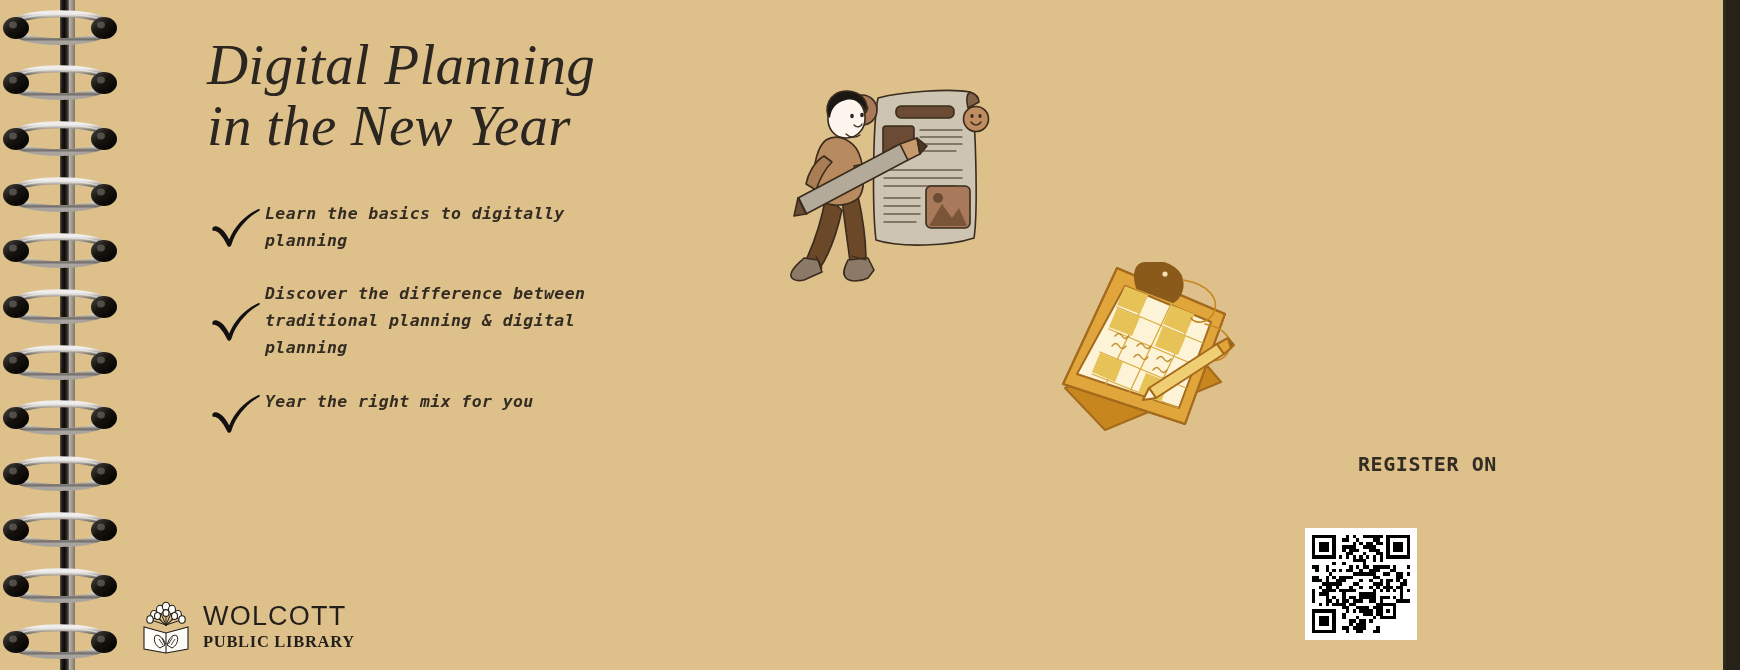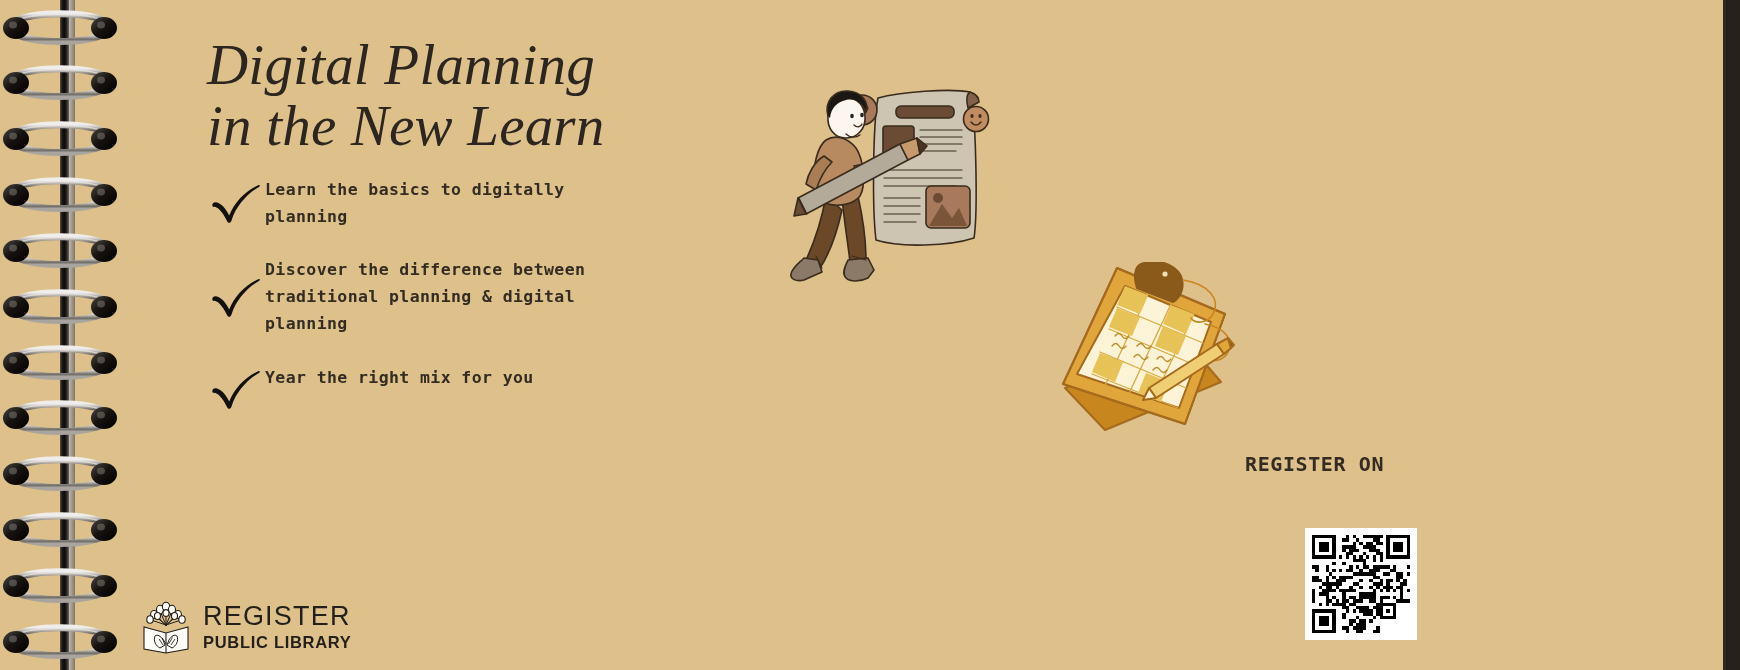--- a/index.html
+++ b/index.html
@@ -100,22 +100,23 @@
     margin-top: 20px;
     font-family: "Liberation Sans", sans-serif;
     font-weight: bold;
     font-size: 26px;
     line-height: 1.26;
     color: #7b86a3;
     letter-spacing: .2px;
   }
 
   .bullets {
-    margin-top: 20px;
+    margin-top: 44px;
     list-style: none;
+    font-style: italic;
   }
   .bullet {
     position: relative;
     display: flex;
     align-items: flex-start;
     margin-bottom: 26px;
     min-height: 42px;
   }
   .check {
     flex: 0 0 58px;
@@ -148,21 +149,21 @@
   .logo-mark { width: 56px; height: 62px; flex: 0 0 56px; }
   .logo-words { line-height: 1; padding-top: 2px; }
   .logo-name {
     font-family: "Liberation Sans", sans-serif;
     font-size: 27px;
     letter-spacing: 1.2px;
     color: #231f1a;
     font-weight: 400;
   }
   .logo-sub {
-    font-family: Liberation Sans, sans-serif;
+    font-family: Liberation Serif, serif;
     font-size: 16.5px;
     font-weight: bold;
     letter-spacing: .7px;
     color: #231f1a;
     margin-top: 4px;
   }
 
   
   .illus-writer {
     position: absolute;
@@ -176,21 +177,21 @@
     width: 205px; height: 180px;
     z-index: 3;
   }
 
   
   .register {
     position: absolute;
     left: 1245px;
     top: 449px;
     width: 252px;
-    text-align: left;
+    text-align: right;
     z-index: 5;
   }
   .register-line {
     font-family: "DejaVu Sans Mono", "Liberation Mono", monospace;
     font-weight: bold;
     font-size: 20px;
     line-height: 1.55;
     color: #332c22;
     letter-spacing: .6px;
     white-space: pre-line;
@@ -482,21 +483,21 @@
           </svg></div>
       </div>
   </div>
 
   <div class="edge-bar2"></div>
   <div class="edge-bar"></div>
 
   <div class="content">
 
     <div class="title">Digital Planning
-in the New Learn</div>
+in the New Year</div>
 
 
     <ul class="bullets">
 
       <li class="bullet">
         <span class="check">
           <svg viewBox="0 0 58 46" width="58" height="46" aria-hidden="true">
             <path d="M6 25 C10 24 15 29 20 39 C21 41.5 23.5 41.5 24.5 38.5 C29 24 40 12 52 5
                      C53.5 4.1 53 2.6 51.2 3.3 C38 9.2 27.5 20.5 22.2 33.5
                      C19 26.5 14 21 9 20.2 C6.2 19.8 4.2 22.4 6 25 Z" fill="#121010"></path>
@@ -568,21 +569,21 @@
 
           <g fill="#fffdf8" stroke-width="1">
             <path d="M17 41 C19 39 23 41 25 45 L27 50 L22 53 C18 51 15 46 17 41 Z"></path>
             <path d="M39 41 C37 39 33 41 31 45 L29 50 L34 53 C38 51 41 46 39 41 Z"></path>
             <path d="M21 44 L25 50 M24 42.5 L28 49 M34.5 42.5 L30.5 49 M37 44 L33 50" fill="none" stroke-width=".85"></path>
           </g>
         </g>
       </svg>
     </span>
     <span class="logo-words">
-      <div class="logo-name">REGISTER</div>
+      <div class="logo-name">WOLCOTT</div>
       <div class="logo-sub">PUBLIC LIBRARY</div>
     </span>
   </div>
 
   <div class="illus-writer">
     <svg viewBox="0 0 230 215" width="230" height="215" aria-hidden="true">
       <g stroke="#3a2c1d" stroke-width="1.6" stroke-linejoin="round" stroke-linecap="round">
 
         <path d="M98 20 C120 14 170 10 190 14 C196 28 198 135 194 160
                  C170 168 120 170 96 162 C92 130 93 45 98 20 Z" fill="#cdc4b2"></path>

